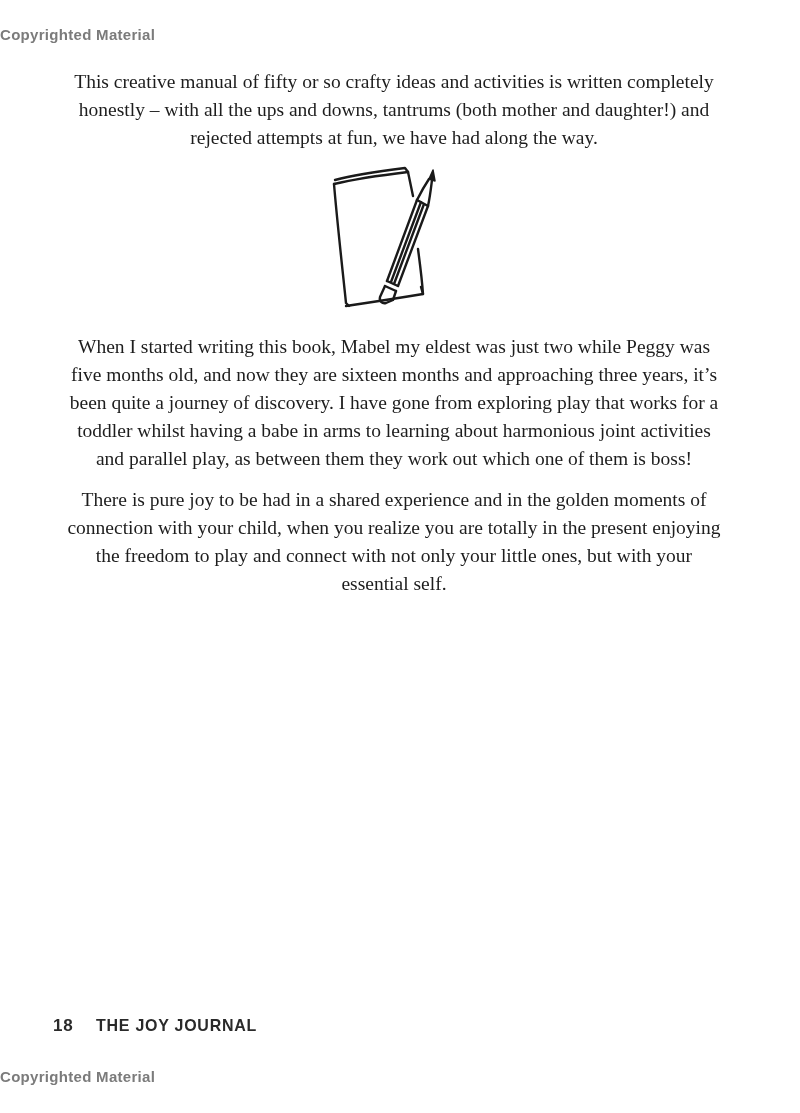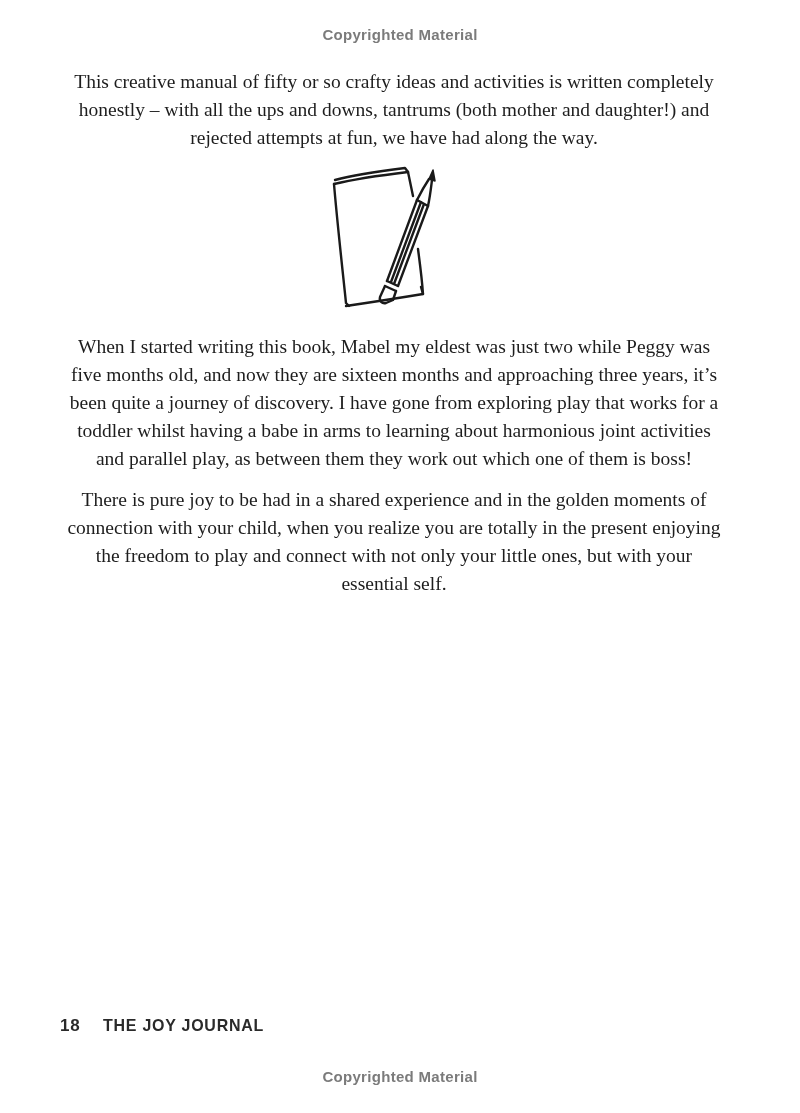--- a/index.html
+++ b/index.html
@@ -12,21 +12,20 @@
     width: 800px;
     height: 1113px;
     background: #ffffff;
     overflow: hidden;
     font-family: "Liberation Serif", serif;
   }
   .copyright-label {
     position: absolute;
     left: 0;
     width: 100%;
-    text-align: center;
     font-family: "Liberation Sans", sans-serif;
     font-weight: bold;
     font-size: 15px;
     letter-spacing: 0.3px;
     color: #7b7b7b;
   }
   .copyright-top { top: 26px; }
   .copyright-bottom { top: 1068px; }
   .content {
     position: absolute;
@@ -45,21 +44,21 @@
     margin: 10px 0 20px 0;
     height: 148px;
   }
   .illustration-wrap svg {
     display: block;
     margin-left: 262px;
   }
   .footer {
     position: absolute;
     top: 1016px;
-    left: 60px;
+    left: 53px;
     font-family: "Liberation Sans", sans-serif;
     font-weight: 600;
     font-size: 17px;
     letter-spacing: 0.8px;
     color: #2a2a2a;
     white-space: nowrap;
   }
   .footer .page-num {
     display: inline-block;
     margin-right: 22px;

